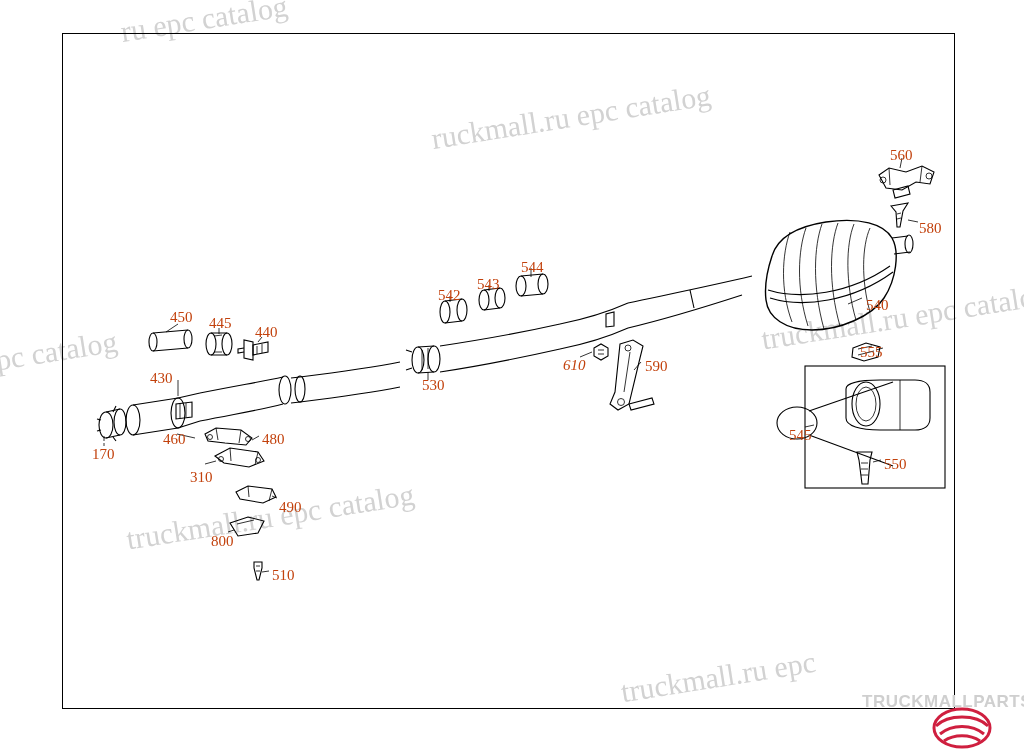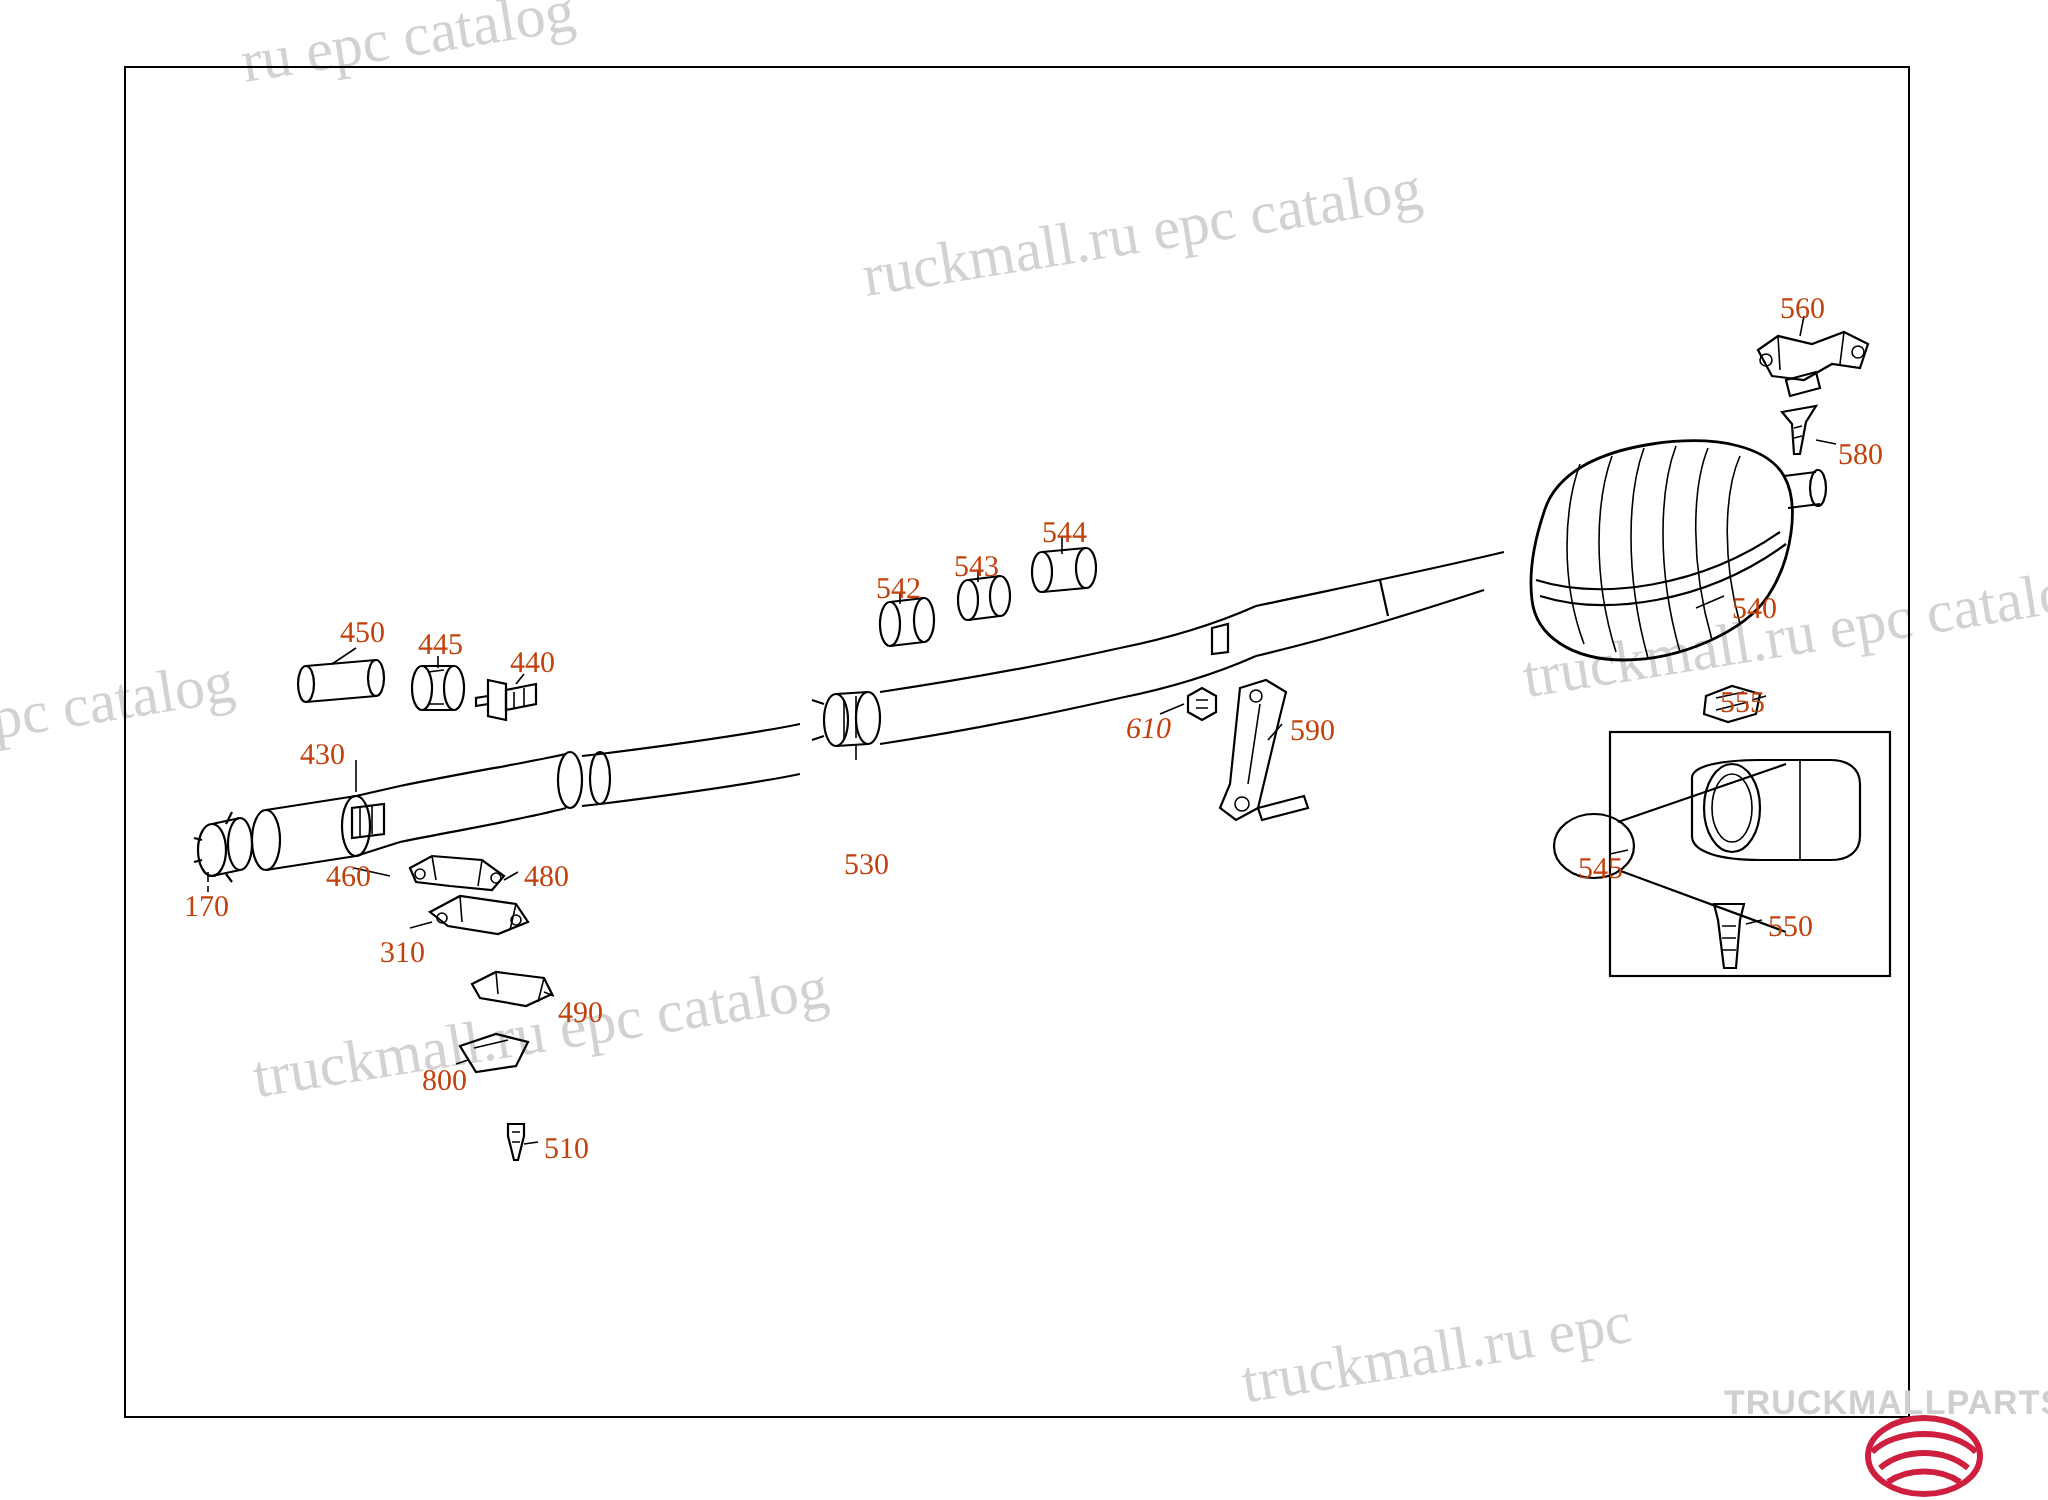--- a/index.html
+++ b/index.html
@@ -332,21 +332,21 @@
   <div class="lbl" style="left:150px; top:371px;">430</div>
   <div class="lbl" style="left:255px; top:325px;">440</div>
   <div class="lbl" style="left:209px; top:316px;">445</div>
   <div class="lbl" style="left:170px; top:310px;">450</div>
   <div class="lbl" style="left:163px; top:432px;">460</div>
   <div class="lbl" style="left:190px; top:470px;">310</div>
   <div class="lbl" style="left:262px; top:432px;">480</div>
   <div class="lbl" style="left:279px; top:500px;">490</div>
   <div class="lbl" style="left:211px; top:534px;">800</div>
   <div class="lbl" style="left:272px; top:568px;">510</div>
-  <div class="lbl" style="left:422px; top:378px;margin-top:48px;">530</div>
+  <div class="lbl" style="left:422px; top:378px;">530</div>
   <div class="lbl" style="left:866px; top:298px;">540</div>
   <div class="lbl" style="left:438px; top:288px;">542</div>
   <div class="lbl" style="left:477px; top:277px;">543</div>
   <div class="lbl" style="left:521px; top:260px;">544</div>
   <div class="lbl" style="left:789px; top:428px;">545</div>
   <div class="lbl" style="left:884px; top:457px;">550</div>
   <div class="lbl" style="left:860px; top:345px;">555</div>
   <div class="lbl" style="left:890px; top:148px;">560</div>
   <div class="lbl" style="left:919px; top:221px;">580</div>
   <div class="lbl" style="left:645px; top:359px;">590</div>

